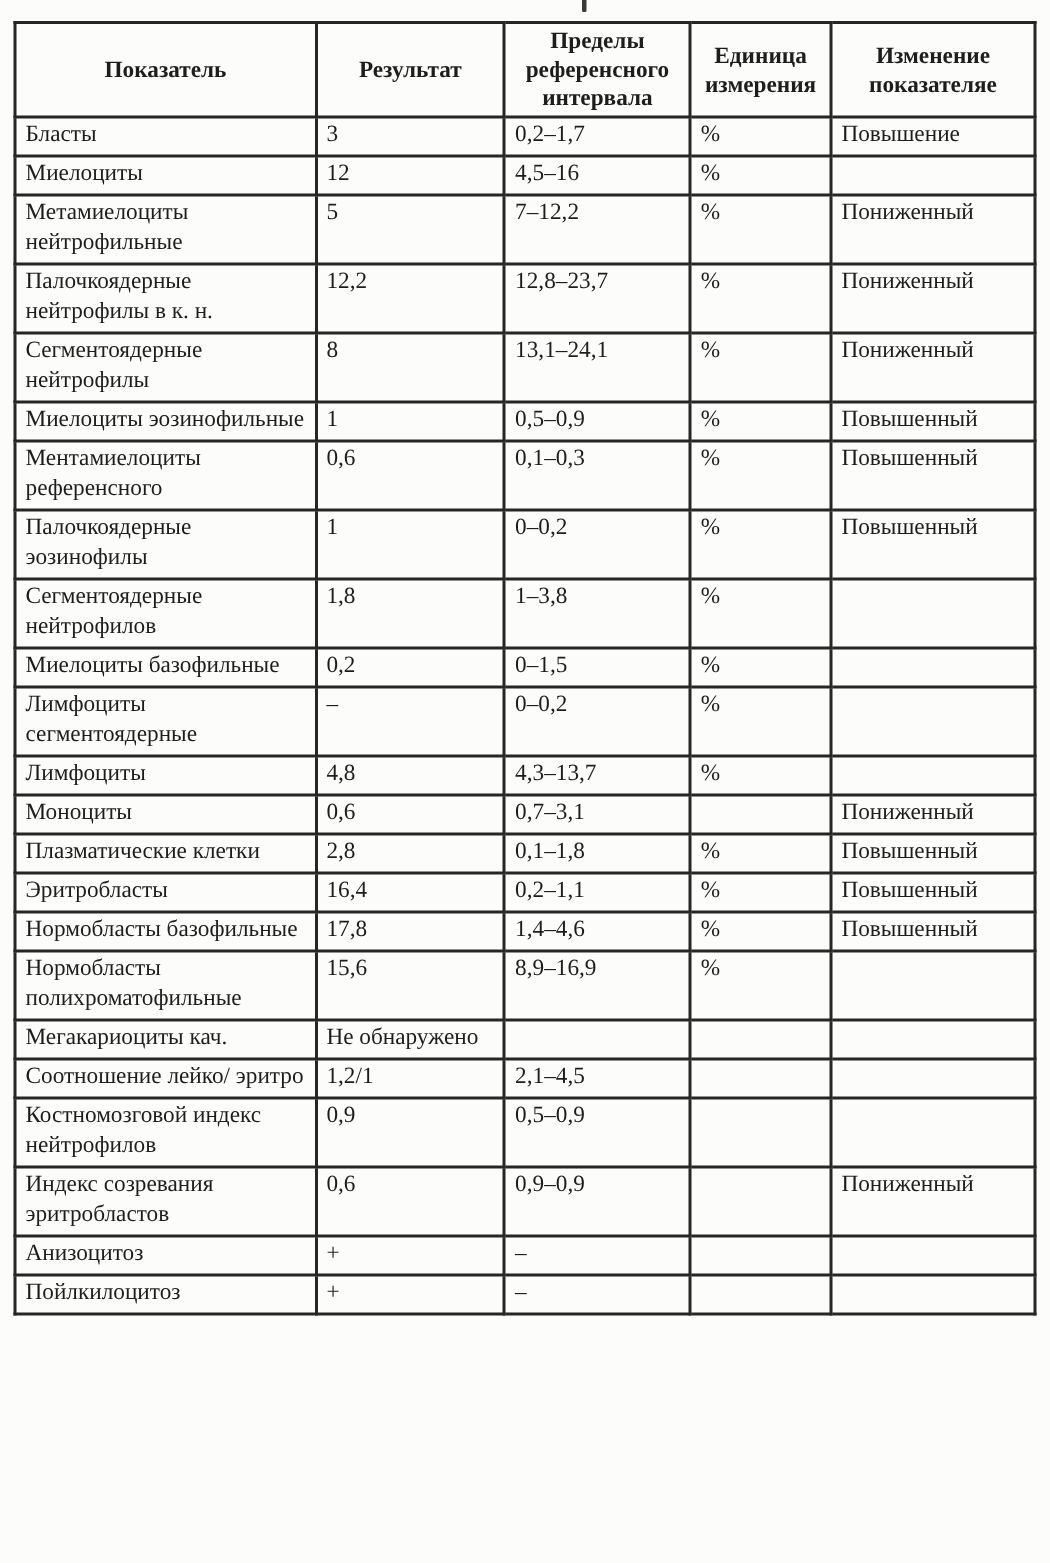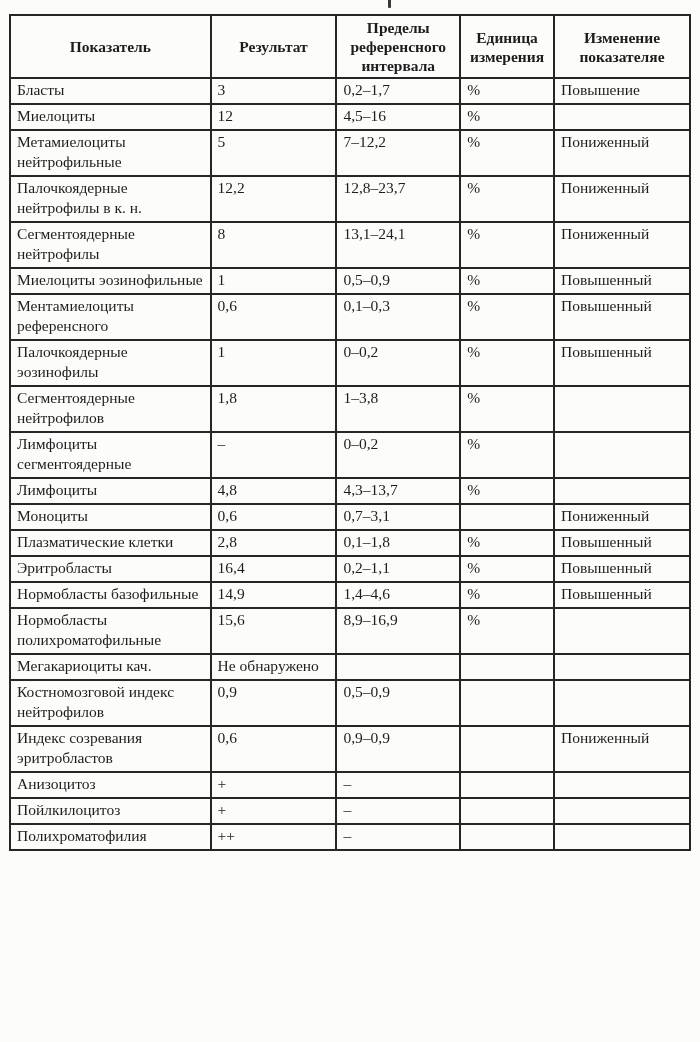--- a/index.html
+++ b/index.html
@@ -145,20 +145,27 @@
           <td>Повышенный</td>
         </tr>
         <tr>
           <td>Сегментоядерные нейтрофилов</td>
           <td>1,8</td>
           <td>1–3,8</td>
           <td>%</td>
           <td></td>
         </tr>
         <tr>
+          <td>Миелоциты базофильные</td>
+          <td>0,2</td>
+          <td>0–1,5</td>
+          <td>%</td>
+          <td></td>
+        </tr>
+        <tr>
           <td>Лимфоциты сегментоядерные</td>
           <td>–</td>
           <td>0–0,2</td>
           <td>%</td>
           <td></td>
         </tr>
         <tr>
           <td>Лимфоциты</td>
           <td>4,8</td>
           <td>4,3–13,7</td>
@@ -181,40 +188,47 @@
         </tr>
         <tr>
           <td>Эритробласты</td>
           <td>16,4</td>
           <td>0,2–1,1</td>
           <td>%</td>
           <td>Повышенный</td>
         </tr>
         <tr>
           <td>Нормобласты базофильные</td>
-          <td>14,9</td>
+          <td>17,8</td>
           <td>1,4–4,6</td>
           <td>%</td>
           <td>Повышенный</td>
         </tr>
         <tr>
           <td>Нормобласты полихроматофильные</td>
           <td>15,6</td>
           <td>8,9–16,9</td>
           <td>%</td>
           <td></td>
         </tr>
         <tr>
           <td>Мегакариоциты кач.</td>
           <td>Не обнаружено</td>
           <td></td>
           <td></td>
           <td></td>
         </tr>
         <tr>
+          <td>Соотношение лейко/ эритро</td>
+          <td>1,2/1</td>
+          <td>2,1–4,5</td>
+          <td></td>
+          <td></td>
+        </tr>
+        <tr>
           <td>Костномозговой индекс нейтрофилов</td>
           <td>0,9</td>
           <td>0,5–0,9</td>
           <td></td>
           <td></td>
         </tr>
         <tr>
           <td>Индекс созревания эритробластов</td>
           <td>0,6</td>
           <td>0,9–0,9</td>
@@ -224,26 +238,19 @@
         <tr>
           <td>Анизоцитоз</td>
           <td>+</td>
           <td>–</td>
           <td></td>
           <td></td>
         </tr>
         <tr>
           <td>Пойлкилоцитоз</td>
           <td>+</td>
-          <td>–</td>
-          <td></td>
-          <td></td>
-        </tr>
-        <tr>
-          <td>Полихроматофилия</td>
-          <td>++</td>
           <td>–</td>
           <td></td>
           <td></td>
         </tr>
       </tbody>
   </table>
 </div>
 
 </body></html>

